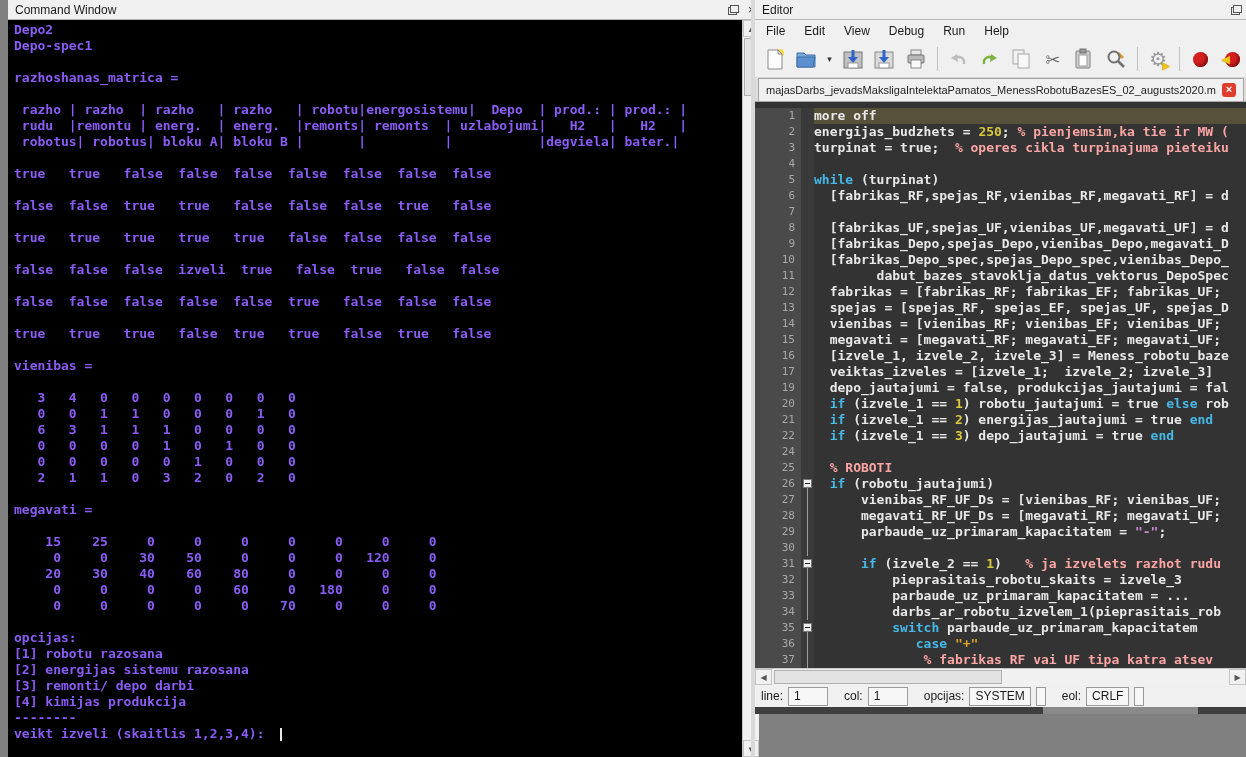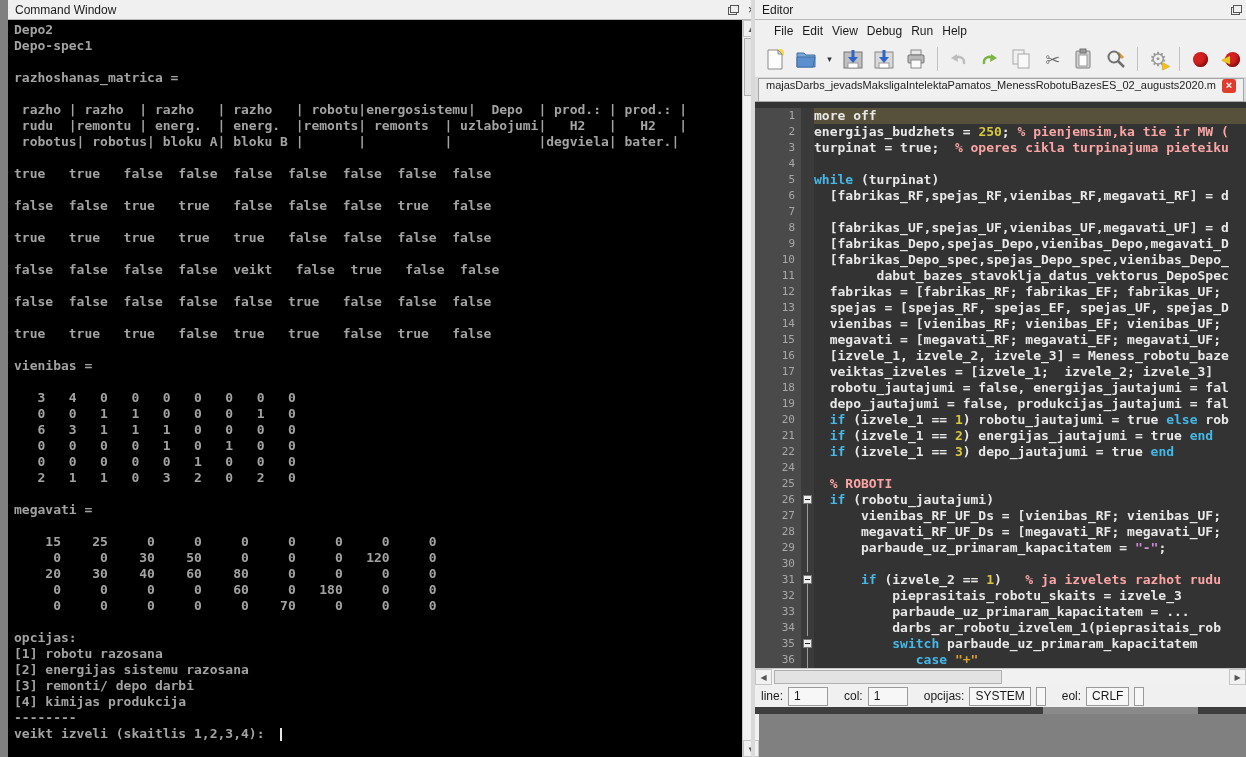--- a/index.html
+++ b/index.html
@@ -15,57 +15,57 @@
   .undock-glyph{width:11px;height:10px;position:relative;display:inline-block;}
   .undock-glyph::before{content:"";position:absolute;left:0;bottom:0;width:7px;height:6px;border:1px solid #555;background:#f0f0f0;}
   .undock-glyph::after{content:"";position:absolute;right:0;top:0;width:7px;height:6px;border:1px solid #555;background:#f0f0f0;}
   .closex{font-size:12px;line-height:12px;color:#333;}
 
   
   .cmd-pane{position:absolute;left:0;top:0;width:751px;height:757px;background:#000;margin-left:8px;}
   .cmd-content{position:absolute;left:0;top:20px;right:17px;bottom:0;background:#000;
        overflow:hidden;padding:2px 0 0 6px;
        font-family:"DejaVu Sans Mono","Liberation Mono",monospace;
-       font-size:13px;font-weight:bold;line-height:16px;color:#a3a3a3;}
+       font-size:13px;font-weight:bold;line-height:16px;color:#8b5cf6;}
   .cmd-line{white-space:pre;height:16px;}
   .cmd-cursor{display:inline-block;width:2px;height:13px;background:#e6e6e6;vertical-align:text-bottom;}
 
   .vscroll{position:absolute;right:0;top:20px;bottom:0;width:17px;background:#f1f1f1;
        border-left:1px solid #c8c8c8;box-sizing:border-box;}
   .sb-btn{position:absolute;left:0;right:0;height:17px;background:#f1f1f1;color:#555;
        font-size:8px;text-align:center;line-height:17px;border:1px solid #c4c4c4;box-sizing:border-box;}
   .sb-btn.up{top:0;}
   .sb-btn.down{bottom:0;}
   .sb-thumb{position:absolute;left:1px;right:1px;top:18px;height:58px;background:#e3e3e3;
        border:1px solid #b0b0b0;box-sizing:border-box;}
 
   .divider{position:absolute;left:751px;top:0;width:4px;height:757px;background:#d9d9d9;}
 
   
   .ed-pane{position:absolute;left:755px;top:0;width:491px;height:714px;background:#f0f0f0;}
-  .ed-menu{position:absolute;left:8px;right:0;top:20px;height:21px;background:#f0f0f0;
-       display:flex;align-items:center;gap:9px;padding-left:11px;font-size:12px;color:#1a1a1a;}
+  .ed-menu{position:absolute;left:0;right:0;top:20px;height:21px;background:#f0f0f0;
+       display:flex;align-items:center;gap:19px;padding-left:11px;font-size:12px;color:#1a1a1a;}
   .menu-item{cursor:default;}
   .ed-toolbar{position:absolute;left:0;right:0;top:41px;height:37px;background:#f0f0f0;
        display:flex;align-items:center;gap:4px;padding-left:6px;border-bottom:1px solid #d8d8d8;box-sizing:border-box;}
   .tbtn{width:30px;height:28px;display:flex;align-items:center;justify-content:center;position:relative;}
   .tbtn.narrow{width:12px;}
   .tsep{width:1px;height:24px;background:#c2c2c2;margin:0 3px;}
   .glyph{font-family:"DejaVu Sans",sans-serif;}
   .gear-glyph{font-size:20px;color:#9a9a9a;line-height:20px;}
   .gear-play{position:absolute;right:2px;bottom:2px;font-size:10px;color:#f0c020;text-shadow:0 0 1px #a07800;}
   .scissors-glyph{font-size:18px;color:#6a6a6a;}
   .caret-down{font-size:9px;color:#333;}
   .red-dot{width:15px;height:15px;border-radius:50%;background:#d42020;box-shadow:inset -2px -2px 3px #8c0f0f;}
   .red-dot-arrow{position:absolute;left:3px;top:8px;font-size:11px;color:#f2c71c;text-shadow:0 0 1px #8c6500;}
 
   .ed-tabbar{position:absolute;left:0;right:0;top:78px;height:24px;background:#dcdcdc;
        border-bottom:1px solid #aaa;box-sizing:border-box;display:flex;align-items:flex-end;}
   .ed-tab{margin-left:3px;height:22px;background:#f0f0f0;border:1px solid #a5a5a5;border-bottom:none;
-       display:flex;gap:6px;padding:0 7px;font-size:11px;color:#222;}
+       display:flex;align-items:center;gap:6px;padding:0 7px;font-size:11px;color:#222;}
   .tab-close{width:14px;height:14px;border-radius:3px;background:#e03c2d;color:#fff;font-size:11px;
        line-height:13px;text-align:center;font-weight:bold;}
 
   .ed-code{position:absolute;left:0;right:0;top:102px;bottom:46px;background:#333333;overflow:hidden;
        font-family:"DejaVu Sans Mono","Liberation Mono",monospace;font-size:13px;font-weight:bold;
        padding-top:6px;}
   .code-row{display:flex;height:16px;line-height:16px;}
   .ln{width:40px;flex:0 0 40px;text-align:right;padding-right:6px;background:#4a4a4a;
       color:#a8a8a8;font-size:11px;font-weight:normal;}
   .fold{width:13px;flex:0 0 13px;background:#3a3a3a;position:relative;}
@@ -117,21 +117,21 @@
       <div class="cmd-line"> razho | razho  | razho   | razho   | robotu|energosistemu|  Depo  | prod.: | prod.: |</div>
       <div class="cmd-line"> rudu  |remontu | energ.  | energ.  |remonts| remonts  | uzlabojumi|   H2   |   H2   |</div>
       <div class="cmd-line"> robotus| robotus| bloku A| bloku B |       |          |           |degviela| bater.|</div>
       <div class="cmd-line">&nbsp;</div>
       <div class="cmd-line">true   true   false  false  false  false  false  false  false</div>
       <div class="cmd-line">&nbsp;</div>
       <div class="cmd-line">false  false  true   true   false  false  false  true   false</div>
       <div class="cmd-line">&nbsp;</div>
       <div class="cmd-line">true   true   true   true   true   false  false  false  false</div>
       <div class="cmd-line">&nbsp;</div>
-      <div class="cmd-line">false  false  false  false  veikt   false  true   false  false</div>
+      <div class="cmd-line">false  false  false  izveli  true   false  true   false  false</div>
       <div class="cmd-line">&nbsp;</div>
       <div class="cmd-line">false  false  false  false  false  true   false  false  false</div>
       <div class="cmd-line">&nbsp;</div>
       <div class="cmd-line">true   true   true   false  true   true   false  true   false</div>
       <div class="cmd-line">&nbsp;</div>
       <div class="cmd-line">vienibas =</div>
       <div class="cmd-line">&nbsp;</div>
       <div class="cmd-line">   3   4   0   0   0   0   0   0   0</div>
       <div class="cmd-line">   0   0   1   1   0   0   0   1   0</div>
       <div class="cmd-line">   6   3   1   1   1   0   0   0   0</div>
@@ -356,25 +356,20 @@
       </div>
       <div class="code-row">
         <span class="ln">16</span>
         <span class="fold"></span>
         <span class="code-text"><span class="tok-p">  [izvele_1, izvele_2, izvele_3] = Meness_robotu_baze</span></span>
       </div>
       <div class="code-row">
         <span class="ln">17</span>
         <span class="fold"></span>
         <span class="code-text"><span class="tok-p">  veiktas_izveles = [izvele_1;  izvele_2; izvele_3]</span></span>
-      </div>
-      <div class="code-row">
-        <span class="ln">18</span>
-        <span class="fold"></span>
-        <span class="code-text"><span class="tok-p">  robotu_jautajumi = false, energijas_jautajumi = fal</span></span>
       </div>
       <div class="code-row">
         <span class="ln">19</span>
         <span class="fold"></span>
         <span class="code-text"><span class="tok-p">  depo_jautajumi = false, produkcijas_jautajumi = fal</span></span>
       </div>
       <div class="code-row">
         <span class="ln">20</span>
         <span class="fold"></span>
         <span class="code-text"><span class="tok-p">  </span><span class="tok-k">if</span><span class="tok-p"> (izvele_1 == </span><span class="tok-n">1</span><span class="tok-p">) robotu_jautajumi = true </span><span class="tok-k">else</span><span class="tok-p"> rob</span></span>

